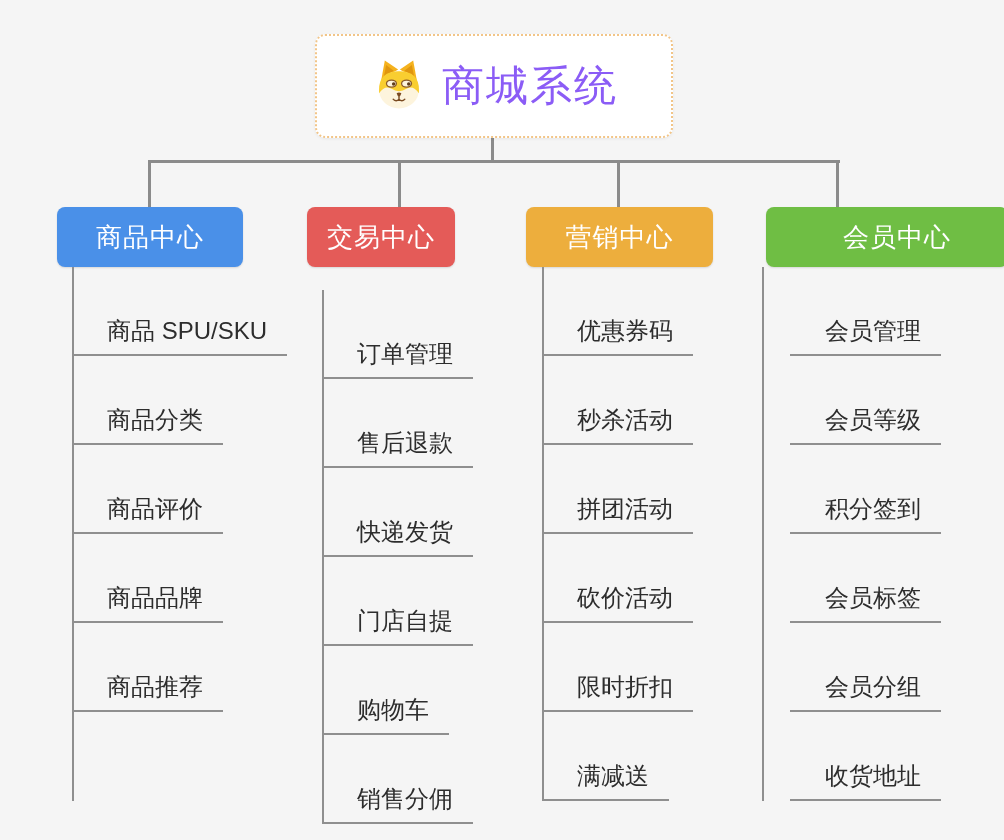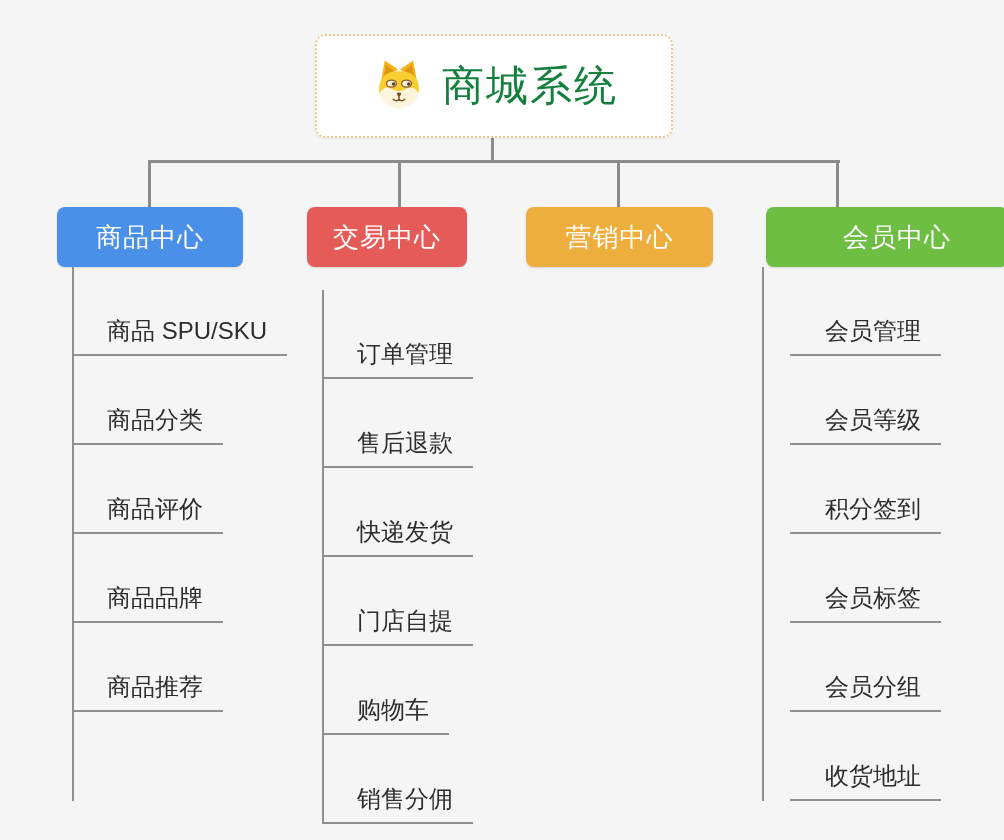--- a/index.html
+++ b/index.html
@@ -63,21 +63,21 @@
     display: flex;
     align-items: center;
     justify-content: center;
     color: #ffffff;
     font-size: 26px;
     letter-spacing: 1px;
     white-space: nowrap;
     box-shadow: 0 1px 2px rgba(0,0,0,0.12);
   }
   .branch-1 { left: 57px;  width: 186px; }
-  .branch-2 { left: 307px; width: 160px; }
+  .branch-2 { left: 307px; width: 148px; }
   .branch-3 { left: 526px; width: 187px; }
   .branch-4 { left: 766px; width: 222px; padding-left: 20px; }
 
   
   .column {
     position: absolute;
     top: 267px;
     height: 534px;
   }
   .column .col-line {
@@ -128,21 +128,21 @@
         <ellipse cx="32" cy="37" rx="22.5" ry="21" fill="#fdf4dd"></ellipse>
         <path d="M9.5 37 Q9.5 16 32 16 Q54.5 16 54.5 37 L54.5 41 Q48 31.5 41 35.5 Q36 38.5 32 38.5 Q28 38.5 23 35.5 Q16 31.5 9.5 41 Z" fill="#f9ce30"></path>
         <ellipse cx="23.5" cy="30" rx="5.6" ry="4" fill="#fdf4dd" stroke="#8a5a2b" stroke-width="1.4"></ellipse>
         <circle cx="26" cy="30.4" r="2" fill="#5f3c1c"></circle>
         <ellipse cx="40.5" cy="30" rx="5.6" ry="4" fill="#fdf4dd" stroke="#8a5a2b" stroke-width="1.4"></ellipse>
         <circle cx="43" cy="30.4" r="2" fill="#5f3c1c"></circle>
         <path d="M29.3 41 Q32 39.3 34.7 41 Q33.6 44.6 32 44.6 Q30.4 44.6 29.3 41 Z" fill="#7a4a21"></path>
         <path d="M32 44.6 L32 47.2 M25.5 47.6 Q28.8 50.8 32 47.6 Q35.2 50.8 38.5 47.6" stroke="#7a4a21" stroke-width="1.6" fill="none" stroke-linecap="round"></path>
       </svg>
     </span>
-    <span class="root-label" style="color: #15803d;">商城系统</span>
+    <span class="root-label" style="color: #8b5cf6;">商城系统</span>
   </div>
 
   <div class="branch-node branch-1" style="background-color: rgb(74, 144, 232);">商品中心</div>
   <div class="branch-node branch-2" style="background-color: rgb(228, 91, 88);">交易中心</div>
   <div class="branch-node branch-3" style="background-color: rgb(237, 174, 61);">营销中心</div>
   <div class="branch-node branch-4" style="background-color: rgb(111, 190, 68);">会员中心</div>
 
   <div class="column col-1">
     <div class="col-line"></div>
     <div class="leaf">商品 SPU/SKU</div>
@@ -155,20 +155,29 @@
   <div class="column col-2">
     <div class="col-line"></div>
     <div class="leaf">订单管理</div>
     <div class="leaf">售后退款</div>
     <div class="leaf">快递发货</div>
     <div class="leaf">门店自提</div>
     <div class="leaf">购物车</div>
     <div class="leaf">销售分佣</div>
   </div>
 
+  <div class="column col-3">
+    <div class="col-line"></div>
+    <div class="leaf">优惠券码</div>
+    <div class="leaf">秒杀活动</div>
+    <div class="leaf">拼团活动</div>
+    <div class="leaf">砍价活动</div>
+    <div class="leaf">限时折扣</div>
+    <div class="leaf">满减送</div>
+  </div>
 
   <div class="column col-4">
     <div class="col-line"></div>
     <div class="leaf">会员管理</div>
     <div class="leaf">会员等级</div>
     <div class="leaf">积分签到</div>
     <div class="leaf">会员标签</div>
     <div class="leaf">会员分组</div>
     <div class="leaf">收货地址</div>
   </div>

